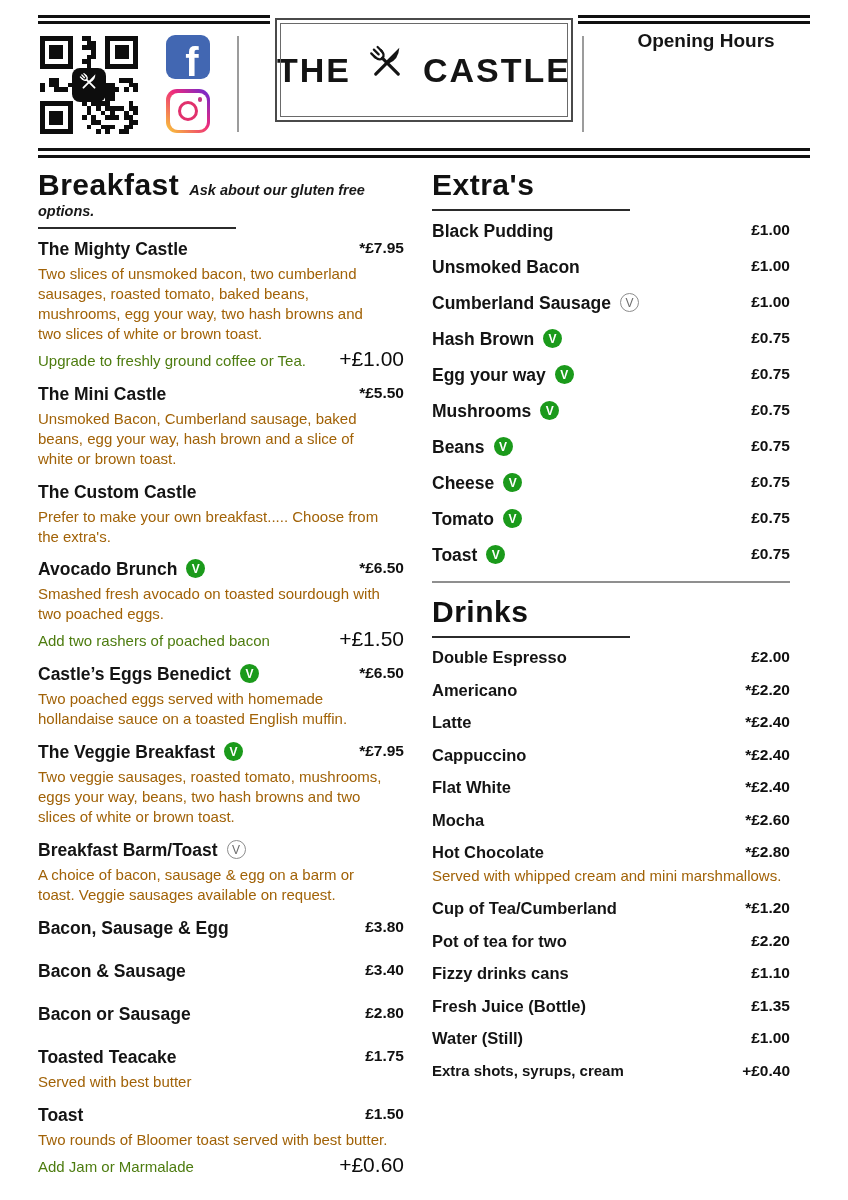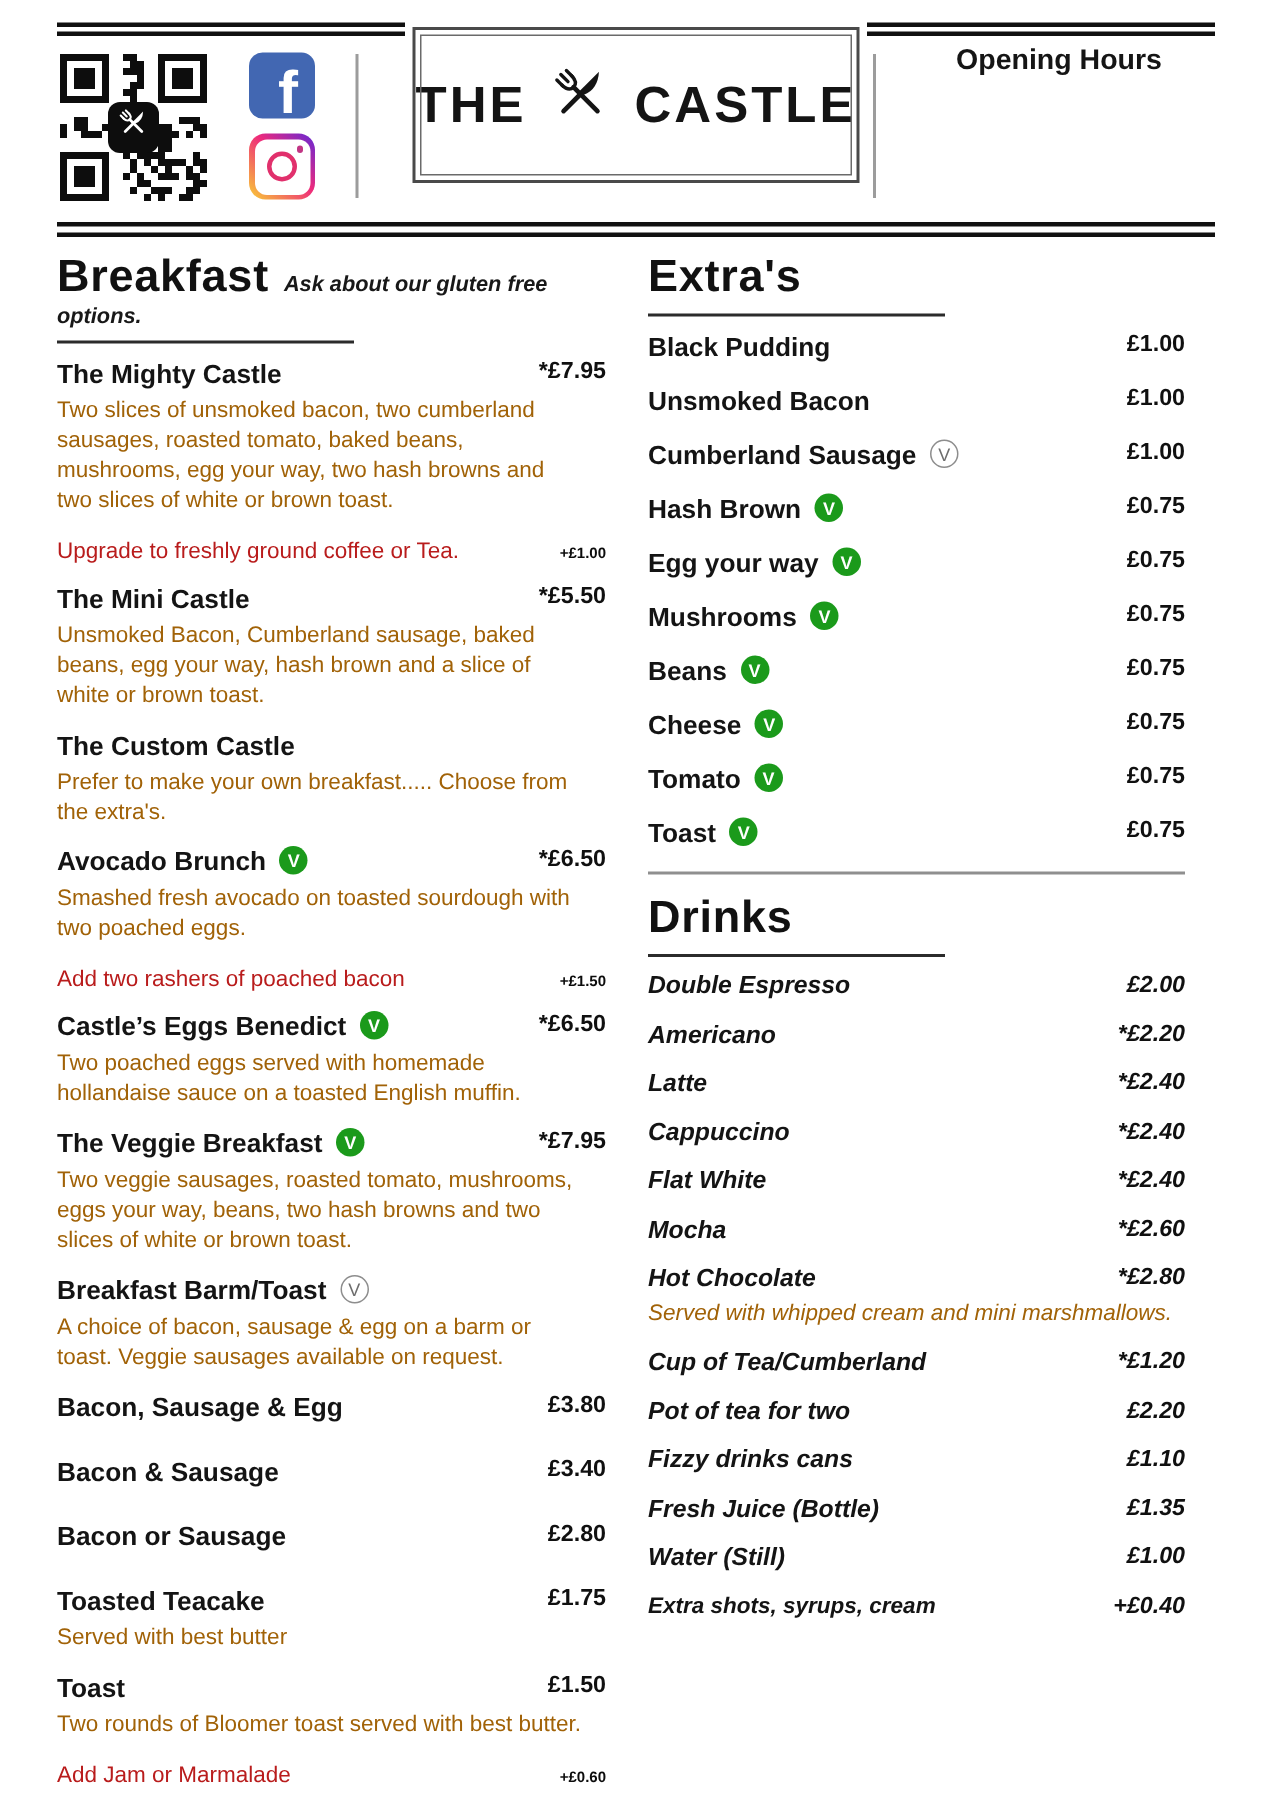--- a/index.html
+++ b/index.html
@@ -71,25 +71,25 @@
   .item-row { display:flex; align-items:flex-start; }
   .item-name { font-size:17.5px; font-weight:700; color:#141414; }
   .badge { display:inline-flex; align-items:center; justify-content:center;
     width:19px; height:19px; border-radius:50%; margin-left:9px;
     font-size:12px; font-weight:700; flex:none; }
   .badge.badge-filled  { background:#1b9a1b; color:#fff; }
   .badge.badge-outline { background:#fff; border:1.5px solid #8d8d8d; color:#6d6d6d; font-weight:400; }
   .item-price { margin-left:auto; font-size:15.5px; font-weight:700; color:#101010; white-space:nowrap; }
   .item-desc { font-size:15px; color:#a16207; line-height:1.33; margin-top:4px; max-width:352px; }
   .addon-row { display:flex; align-items:baseline; margin-top:3px; }
-  .addon-text { font-size:15px; color:#b91c1c;margin-top:12px; }
-  .addon-price { margin-left:auto; font-size:10px; font-weight:700; color:#0c0c0c; white-space:nowrap; }
+  .addon-text { font-size:15px; color:#4d7c0f; }
+  .addon-price { margin-left:auto; font-size:21px; font-weight:400; color:#0c0c0c; white-space:nowrap; }
 
   .extras-list .item { margin-bottom:15px; }
-  .drinks-list .item { margin-bottom:13.5px;font-style:italic; }
+  .drinks-list .item { margin-bottom:13.5px; }
   .drinks-list .item-name { font-size:16.5px; }
   .drinks-list .item.addonstyle .item-name { font-size:15px; }
   .col-divider { height:2px; background:#8f8f8f; margin:4px 0 12px 0; }
 
   
   .legend { display:flex; align-items:center; gap:38px; margin-top:14px; height:30px; }
   .legend-item { display:flex; align-items:center; gap:9px; }
   .legend-item .badge { margin-left:0; }
   .legend-label { font-size:15px; font-weight:700; color:#111; }
   .legend-sym { font-size:16px; font-weight:700; color:#111; }

